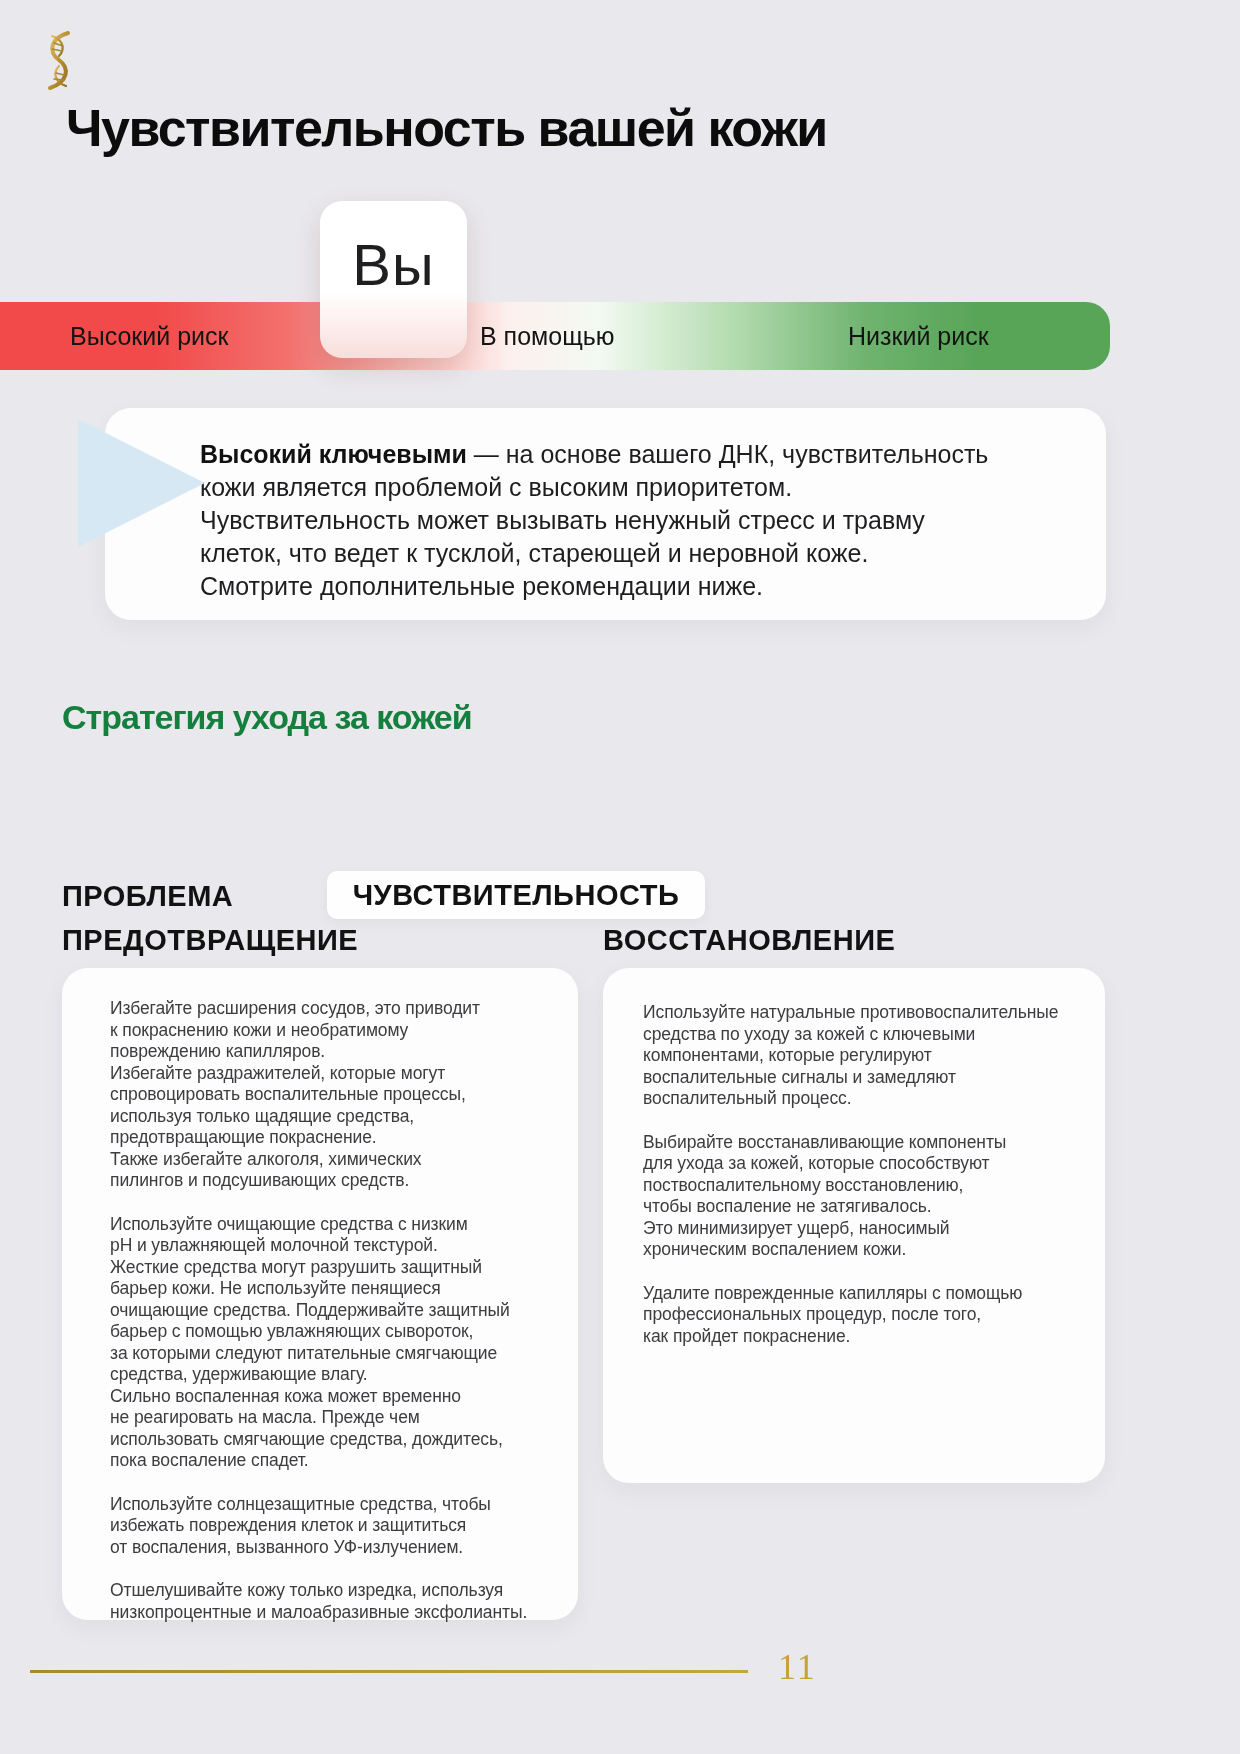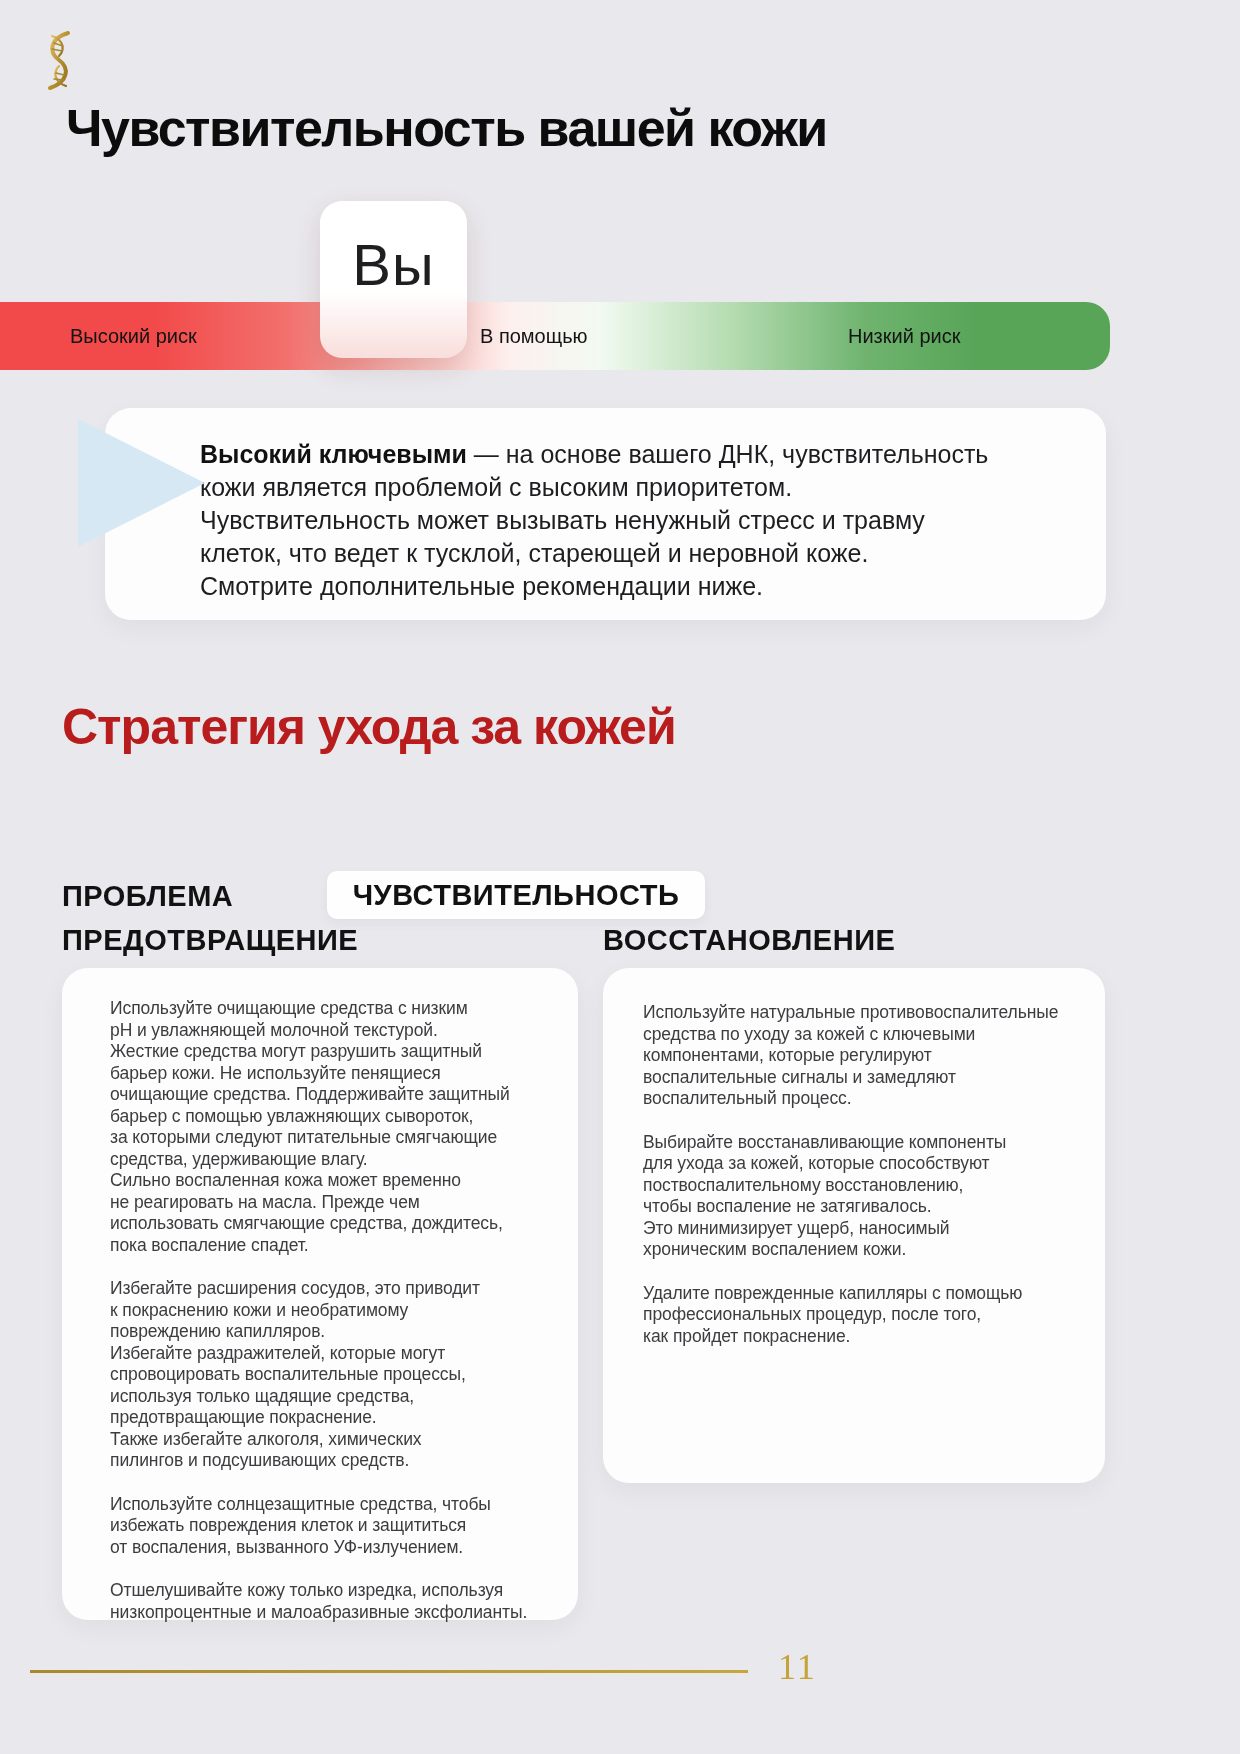--- a/index.html
+++ b/index.html
@@ -18,21 +18,21 @@
   .risk-bar{
     position:absolute;left:0;top:302px;width:1110px;height:68px;
     border-radius:0 24px 24px 0;z-index:1;
     background:linear-gradient(90deg,
       #f24a4a 0%, #f24a4a 14%, #f2716e 26%, #f7b3ae 36%,
       #fdf0ee 46%, #f2faf1 54%, #b4dcb0 66%, #6fb36f 78%,
       #58a558 88%, #58a558 100%);
   }
   .risk-label{
     position:absolute;top:0;height:68px;line-height:68px;
-    font-size:20px;color:#141414;white-space:nowrap;
+    font-size:25px;color:#141414;white-space:nowrap;
   }
   .risk-label.high{left:70px;}
   .risk-label.medium{left:480px;}
   .risk-label.low{left:848px;}
   .you-marker{
     position:absolute;left:320px;top:201px;width:147px;height:157px;
     border-radius:22px;z-index:2;
     background:linear-gradient(180deg,#ffffff 0%,#ffffff 58%,#fdf4f3 72%,#fae7e5 88%,#f8dedc 100%);
     box-shadow:0 10px 26px rgba(120,60,60,0.16);
     text-align:center;
@@ -54,21 +54,21 @@
   }
   .callout-text{
     position:absolute;left:200px;top:438px;width:880px;
     font-size:25px;line-height:33px;color:#1e1e20;
     white-space:pre-line;margin:0;
   }
   .callout-text strong{font-weight:700;color:#111;}
   
   .strategy-heading{
     position:absolute;left:62px;top:698px;
-    font-size:50px;font-weight:700;letter-spacing:-1px;color:#b91c1c;
+    font-size:34px;font-weight:700;letter-spacing:-1px;color:#15803d;
   }
   .problem-label{
     position:absolute;left:62px;top:880px;
     font-size:29px;font-weight:700;letter-spacing:0.5px;color:#121213;
   }
   .problem-pill{
     position:absolute;left:327px;top:871px;width:378px;height:48px;
     background:#fefefe;border-radius:10px;box-shadow:0 4px 12px rgba(30,30,60,0.05);
     text-align:center;line-height:48px;
     font-size:29px;font-weight:700;letter-spacing:0.5px;color:#121213;
@@ -142,41 +142,41 @@
 Смотрите дополнительные рекомендации ниже.</span></p>
 
   <div class="strategy-heading">Стратегия ухода за кожей</div>
   <div class="problem-label">ПРОБЛЕМА</div>
   <div class="problem-pill">ЧУВСТВИТЕЛЬНОСТЬ</div>
 
   <div class="col-heading prevention">ПРЕДОТВРАЩЕНИЕ</div>
   <div class="col-heading recovery">ВОССТАНОВЛЕНИЕ</div>
 
   <div class="strategy-card left">
+      <p>Избегайте расширения сосудов, это приводит
+к покраснению кожи и необратимому
+повреждению капилляров.
+Избегайте раздражителей, которые могут
+спровоцировать воспалительные процессы,
+используя только щадящие средства,
+предотвращающие покраснение.
+Также избегайте алкоголя, химических
+пилингов и подсушивающих средств.</p>
       <p>Используйте очищающие средства с низким
 pH и увлажняющей молочной текстурой.
 Жесткие средства могут разрушить защитный
 барьер кожи. Не используйте пенящиеся
 очищающие средства. Поддерживайте защитный
 барьер с помощью увлажняющих сывороток,
 за которыми следуют питательные смягчающие
 средства, удерживающие влагу.
 Сильно воспаленная кожа может временно
 не реагировать на масла. Прежде чем
 использовать смягчающие средства, дождитесь,
 пока воспаление спадет.</p>
-      <p>Избегайте расширения сосудов, это приводит
-к покраснению кожи и необратимому
-повреждению капилляров.
-Избегайте раздражителей, которые могут
-спровоцировать воспалительные процессы,
-используя только щадящие средства,
-предотвращающие покраснение.
-Также избегайте алкоголя, химических
-пилингов и подсушивающих средств.</p>
       <p>Используйте солнцезащитные средства, чтобы
 избежать повреждения клеток и защититься
 от воспаления, вызванного УФ-излучением.</p>
       <p>Отшелушивайте кожу только изредка, используя
 низкопроцентные и малоабразивные эксфолианты.</p>
     </div>
   <div class="strategy-card right">
       <p>Используйте натуральные противовоспалительные
 средства по уходу за кожей с ключевыми
 компонентами, которые регулируют

